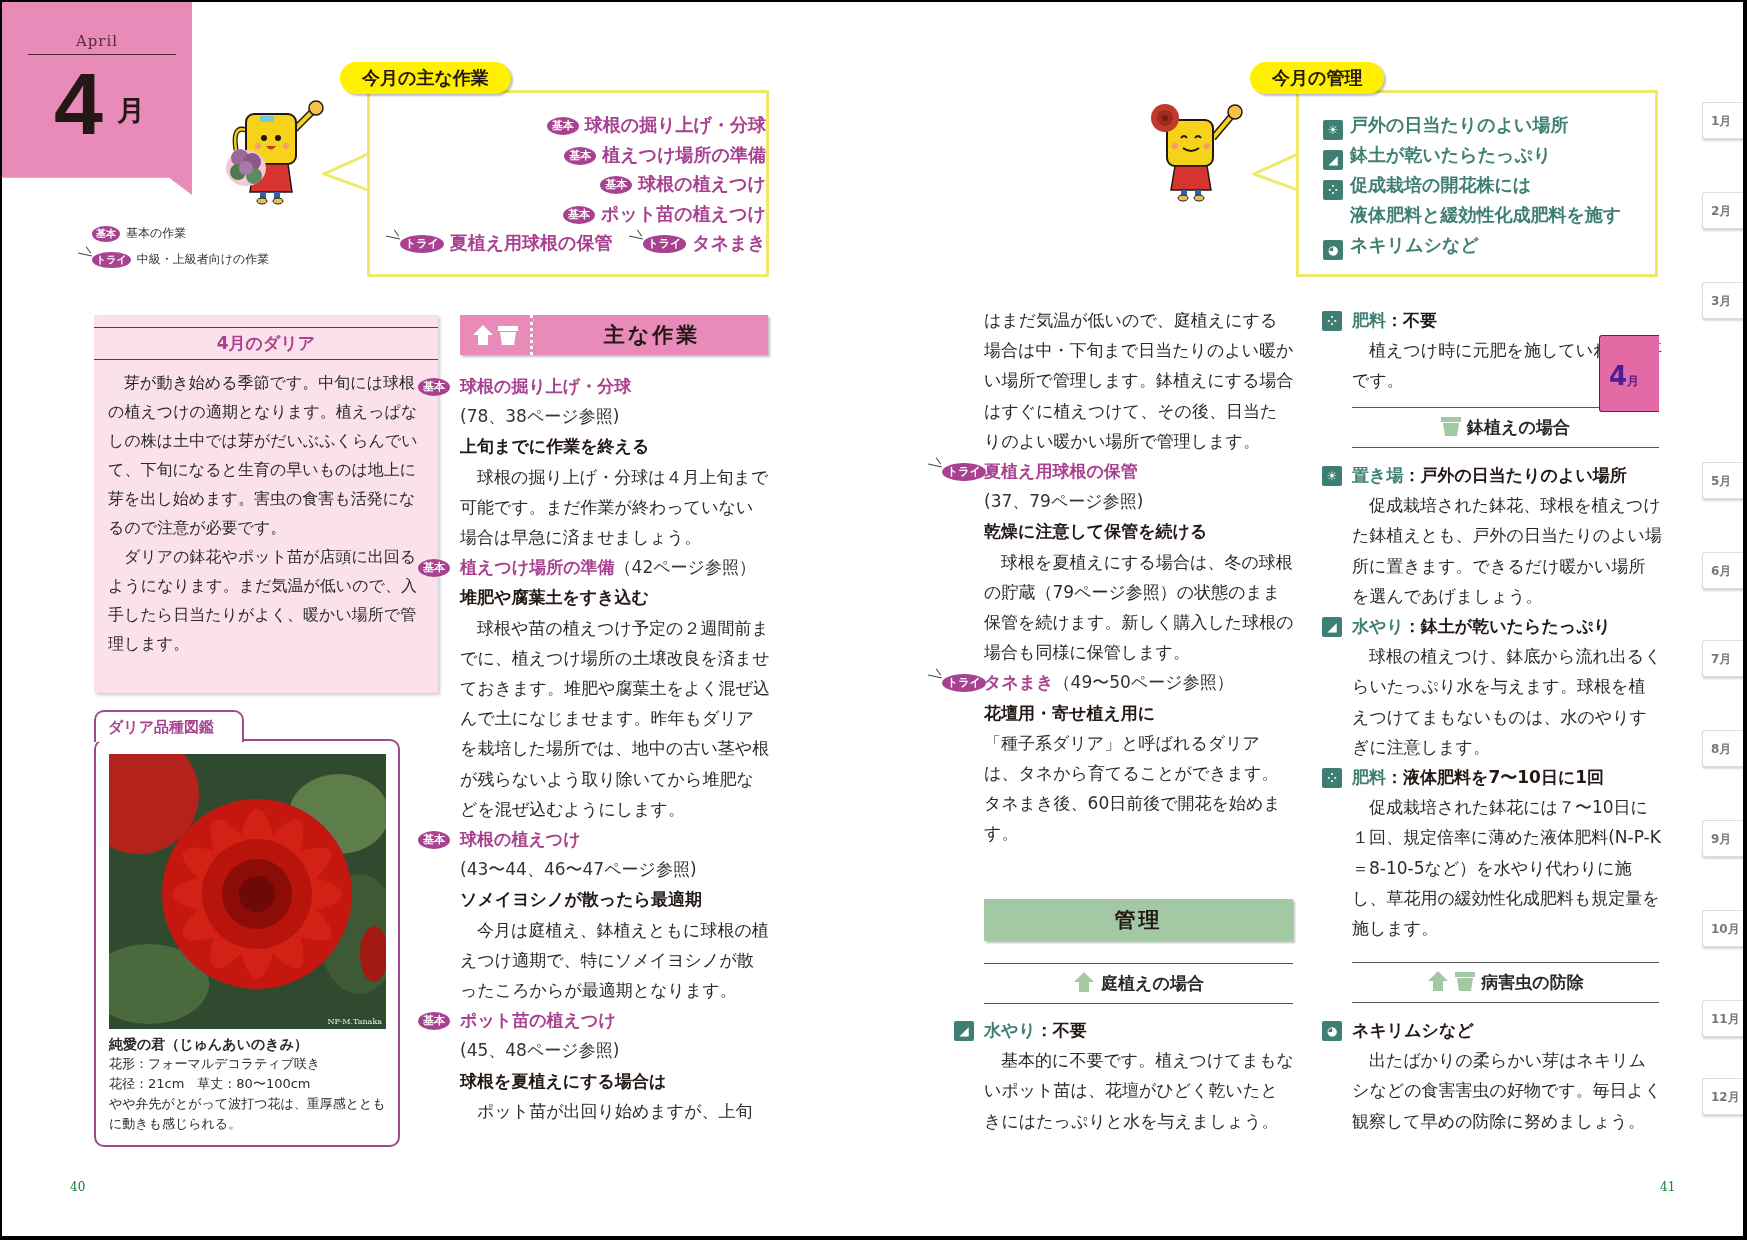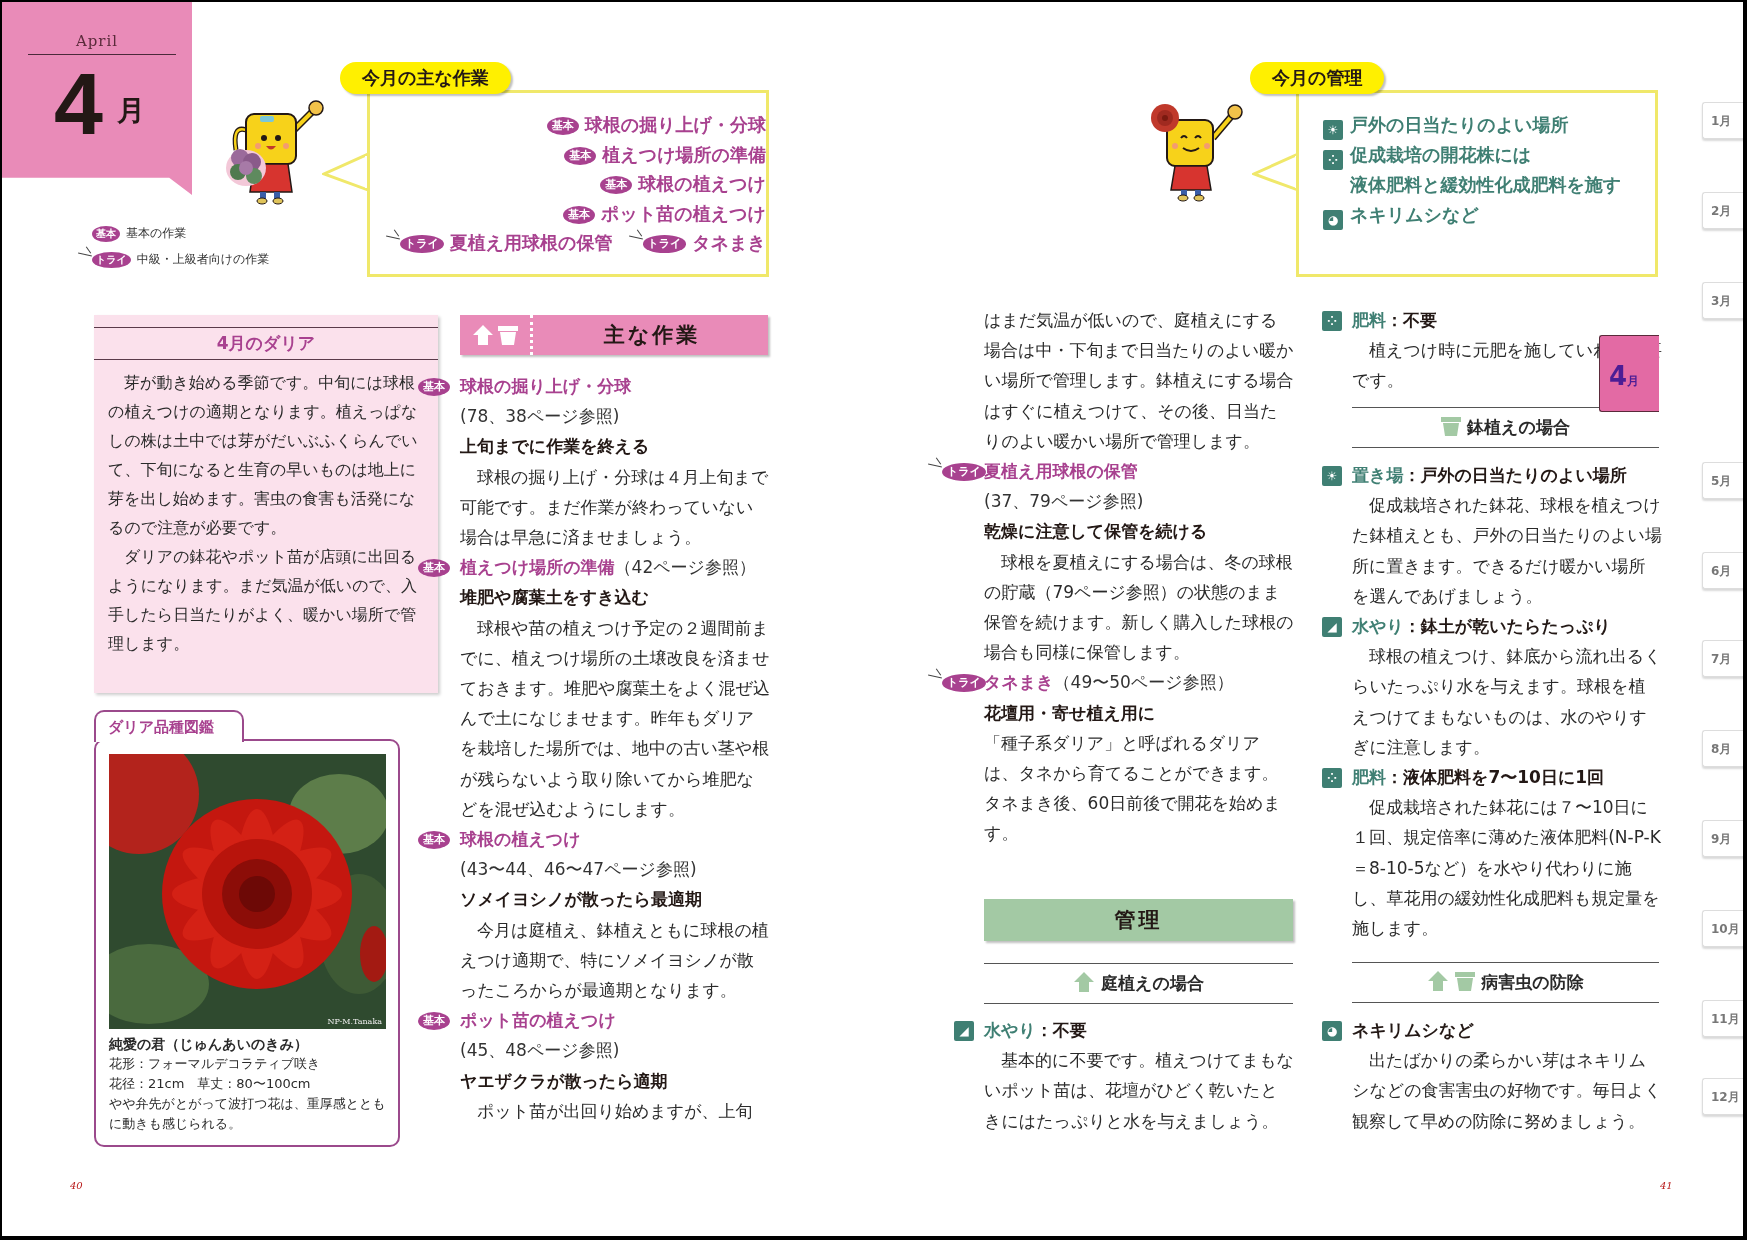--- a/index.html
+++ b/index.html
@@ -71,21 +71,21 @@
   .col .ind { text-indent: 1em; }
   .col .mh { font-weight: bold; color: #231815; position: relative; }
   .col .mh .k { color: #3f7f73; }
   .col .mh .mgmt-icon { position: absolute; left: -30px; top: 6px; }
 
   
   .tab { left: 1700px; width: 43px; height: 37px; background: #fff; border: 1px solid #ddd; border-right: none; box-shadow: 0 2px 2px rgba(0,0,0,0.15); font-size: 12px; color: #777; font-weight: bold; padding: 10px 0 0 8px; border-radius: 3px 0 0 3px; }
   .tab.active { left: 1597px; width: 60px; height: 77px; background: #e36aa4; border: 1px solid #5a2a3a; border-right: none; color: #4c1d95; font-size: 12px; padding: 25px 0 0 9px; box-shadow: none; }
   .tab.active .big { font-size: 26px; font-weight: bold; }
 
-  .page-num { font-family: "DejaVu Serif", serif; font-size: 10px; color: #b91c1c; font-style: italic; }
+  .page-num { font-family: "DejaVu Serif", serif; font-size: 12px; color: #15803d; }
 </style>
 </head>
 <body>
 
 <div class="spread">
 
   <div class="abs month-block"></div>
   <div class="abs month-en">April</div>
   <div class="abs month-rule"></div>
   <div class="abs month-num">4</div>
@@ -161,20 +161,21 @@
     </svg>
   </div>
 
   <svg class="abs box-pointer" style="left:1250px;top:150px;" viewBox="0 0 46 40">
     <polygon points="46,2 2,22 46,38" fill="#fff" stroke="#f0e86a" stroke-width="3"></polygon>
     <rect x="43" y="4" width="6" height="32" fill="#fff"></rect>
   </svg>
   <div class="abs yellow-box" style="left:1294px;top:88px;width:362px;height:187px;">
     <ul class="mgmt-list" style="padding:17px 0 0 24px;">
       <li><span class="mgmt-icon">☀</span><span>戸外の日当たりのよい場所</span></li>
+      <li><span class="mgmt-icon">◢</span><span>鉢土が乾いたらたっぷり</span></li>
       <li><span class="mgmt-icon">⁘</span><span>促成栽培の開花株には</span></li>
       <li style="padding-left:27px;"><span>液体肥料と緩効性化成肥料を施す</span></li>
       <li><span class="mgmt-icon">◕</span><span>ネキリムシなど</span></li>
     </ul>
   </div>
   <div class="abs yellow-tag" style="left:1248px;top:60px;">今月の管理</div>
 
   <div class="abs dahlia-box">
     <div class="title">4月のダリア</div>
     <div class="body">
@@ -241,21 +242,21 @@
     <p class="sub">堆肥や腐葉土をすき込む</p>
     <p class="ind">球根や苗の植えつけ予定の２週間前までに、植えつけ場所の土壌改良を済ませておきます。堆肥や腐葉土をよく混ぜ込んで土になじませます。昨年もダリアを栽培した場所では、地中の古い茎や根が残らないよう取り除いてから堆肥などを混ぜ込むようにします。</p>
 
     <p class="h"><span class="badge">基本</span><span>球根の植えつけ</span></p>
     <p class="ref">(43〜44、46〜47ページ参照)</p>
     <p class="sub">ソメイヨシノが散ったら最適期</p>
     <p class="ind">今月は庭植え、鉢植えともに球根の植えつけ適期で、特にソメイヨシノが散ったころからが最適期となります。</p>
 
     <p class="h"><span class="badge">基本</span><span>ポット苗の植えつけ</span></p>
     <p class="ref">(45、48ページ参照)</p>
-    <p class="sub">ヤエザクラが散ったら適期</p>
+    <p class="sub">球根を夏植えにする場合は</p>
     <p class="ind">ポット苗が出回り始めますが、上旬</p>
   </div>
 
   <div class="abs col" style="left:982px;top:303px;width:310px;">
     <p>はまだ気温が低いので、庭植えにする場合は中・下旬まで日当たりのよい暖かい場所で管理します。鉢植えにする場合はすぐに植えつけて、その後、日当たりのよい暖かい場所で管理します。</p>
 
     <p class="h"><span class="badge try">トライ</span><span>夏植え用球根の保管</span></p>
     <p class="ref">(37、79ページ参照)</p>
     <p class="sub">乾燥に注意して保管を続ける</p>
     <p class="ind">球根を夏植えにする場合は、冬の球根の貯蔵（79ページ参照）の状態のまま保管を続けます。新しく購入した球根の場合も同様に保管します。</p>

